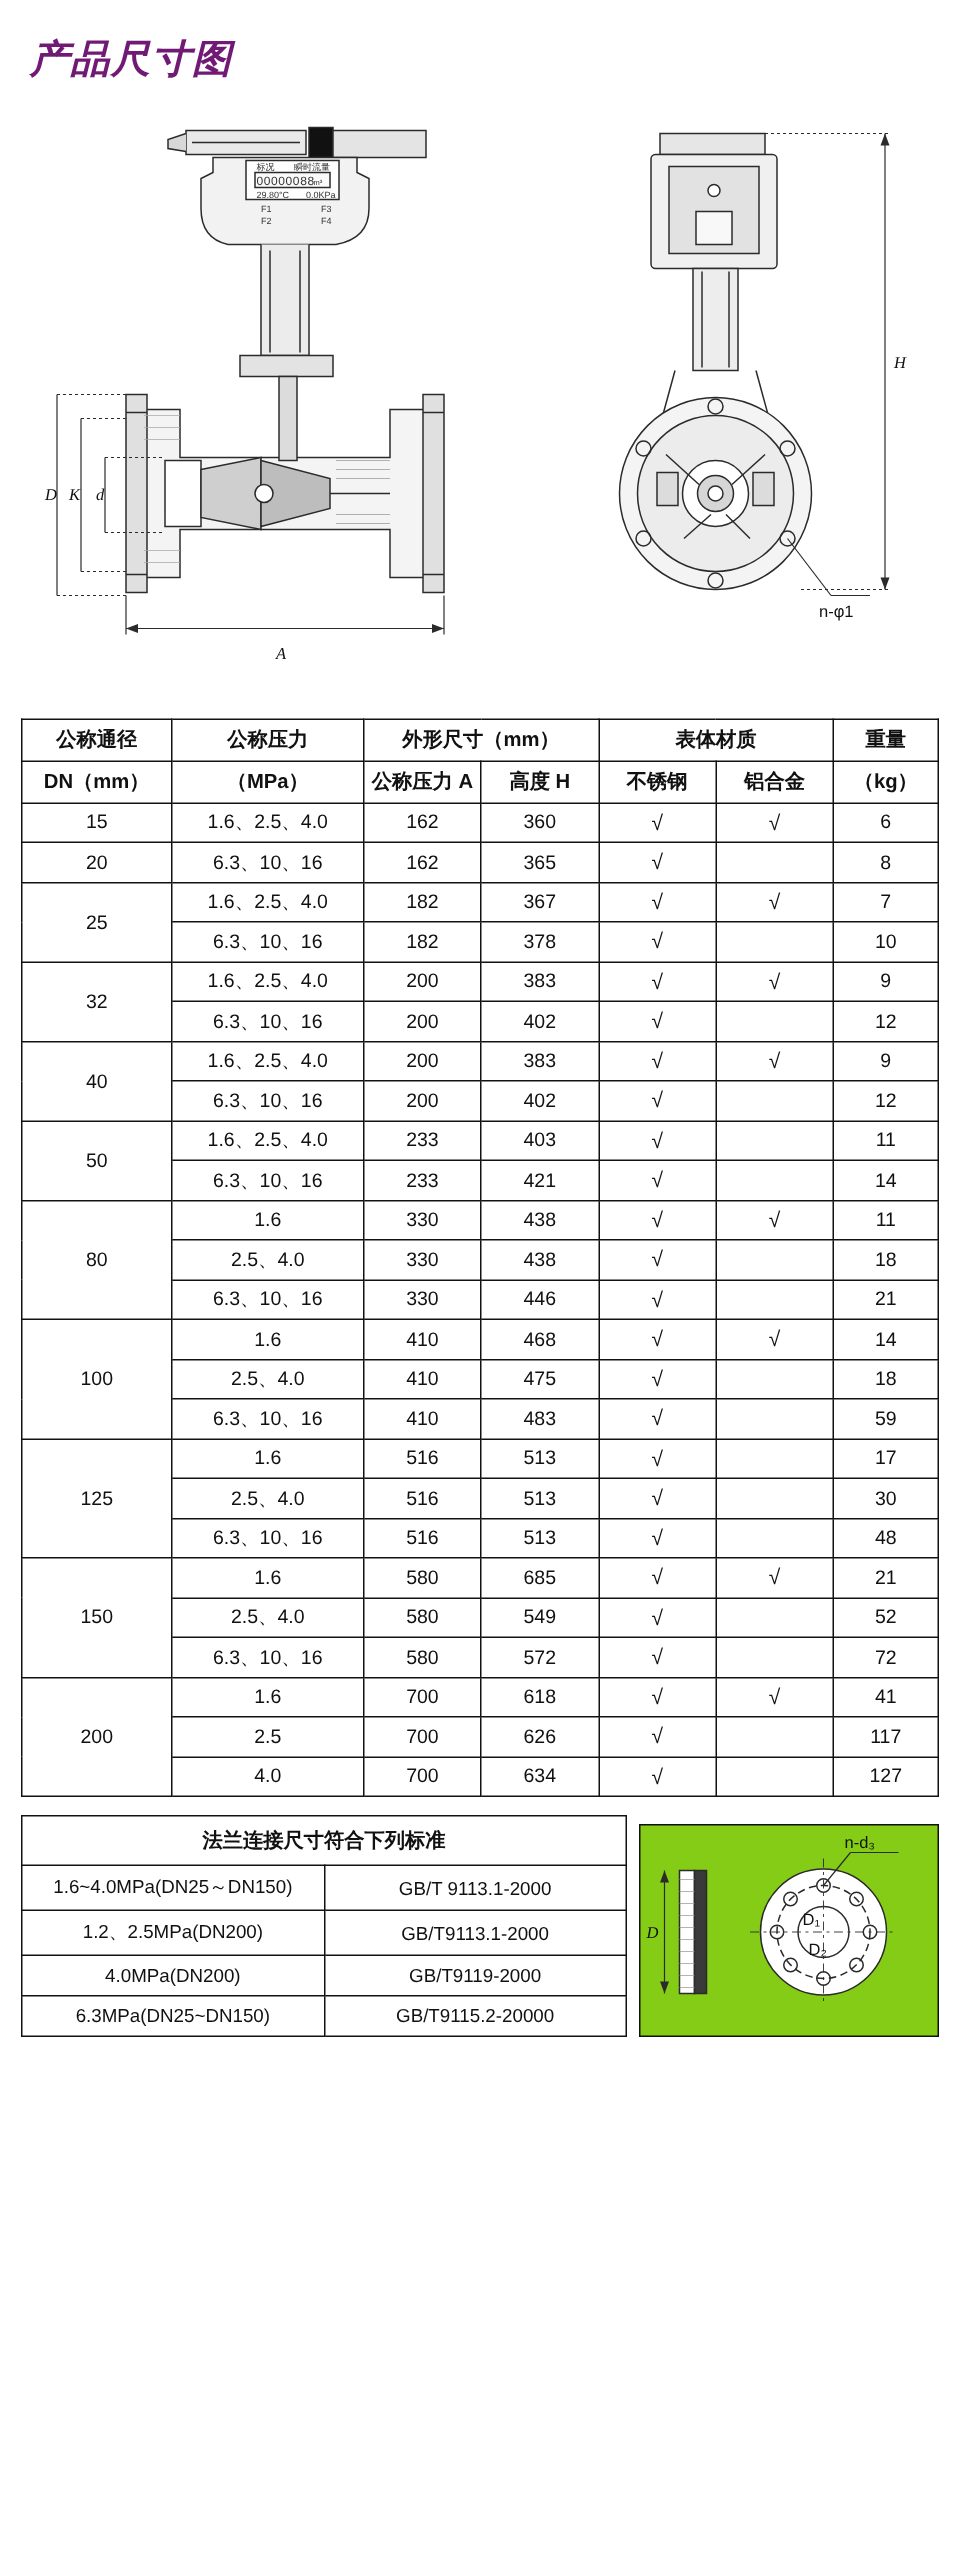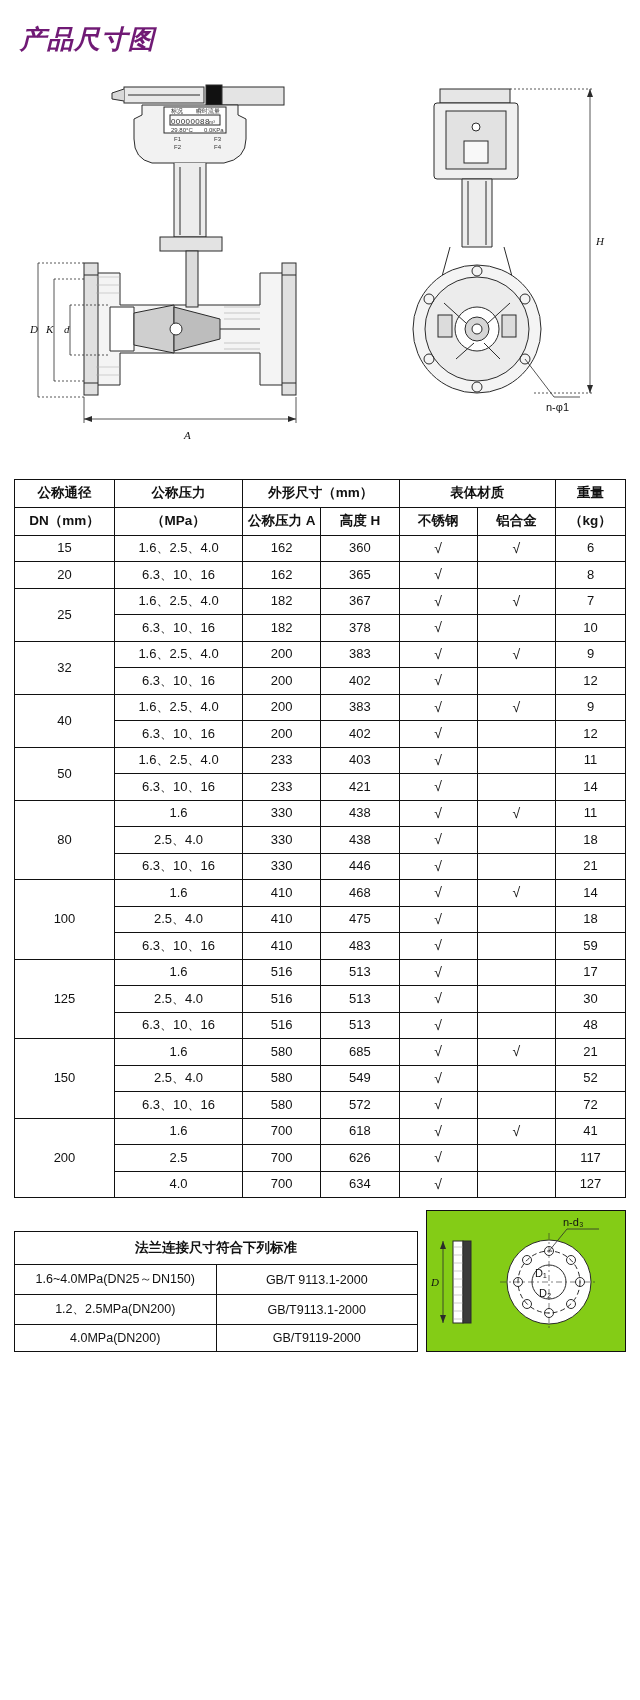--- a/index.html
+++ b/index.html
@@ -497,20 +497,24 @@
             <td class="fl-right">GB/T 9113.1-2000</td>
           </tr>
           <tr>
             <td class="fl-left">1.2、2.5MPa(DN200)</td>
             <td class="fl-right">GB/T9113.1-2000</td>
           </tr>
           <tr>
             <td class="fl-left">4.0MPa(DN200)</td>
             <td class="fl-right">GB/T9119-2000</td>
           </tr>
+          <tr>
+            <td class="fl-left">6.3MPa(DN25~DN150)</td>
+            <td class="fl-right">GB/T9115.2-20000</td>
+          </tr>
         </tbody>
     </table>
 
     <div class="flange-fig">
       <svg width="198" height="140" viewBox="0 0 198 140">
         <g stroke="#2b2b2b" fill="none" stroke-width="1">
 
           <rect x="26" y="30" width="10" height="82" fill="#ffffff"></rect>
           <rect x="36" y="30" width="8" height="82" fill="#3a3a3a"></rect>
           <g stroke="#999" stroke-width="0.5">

